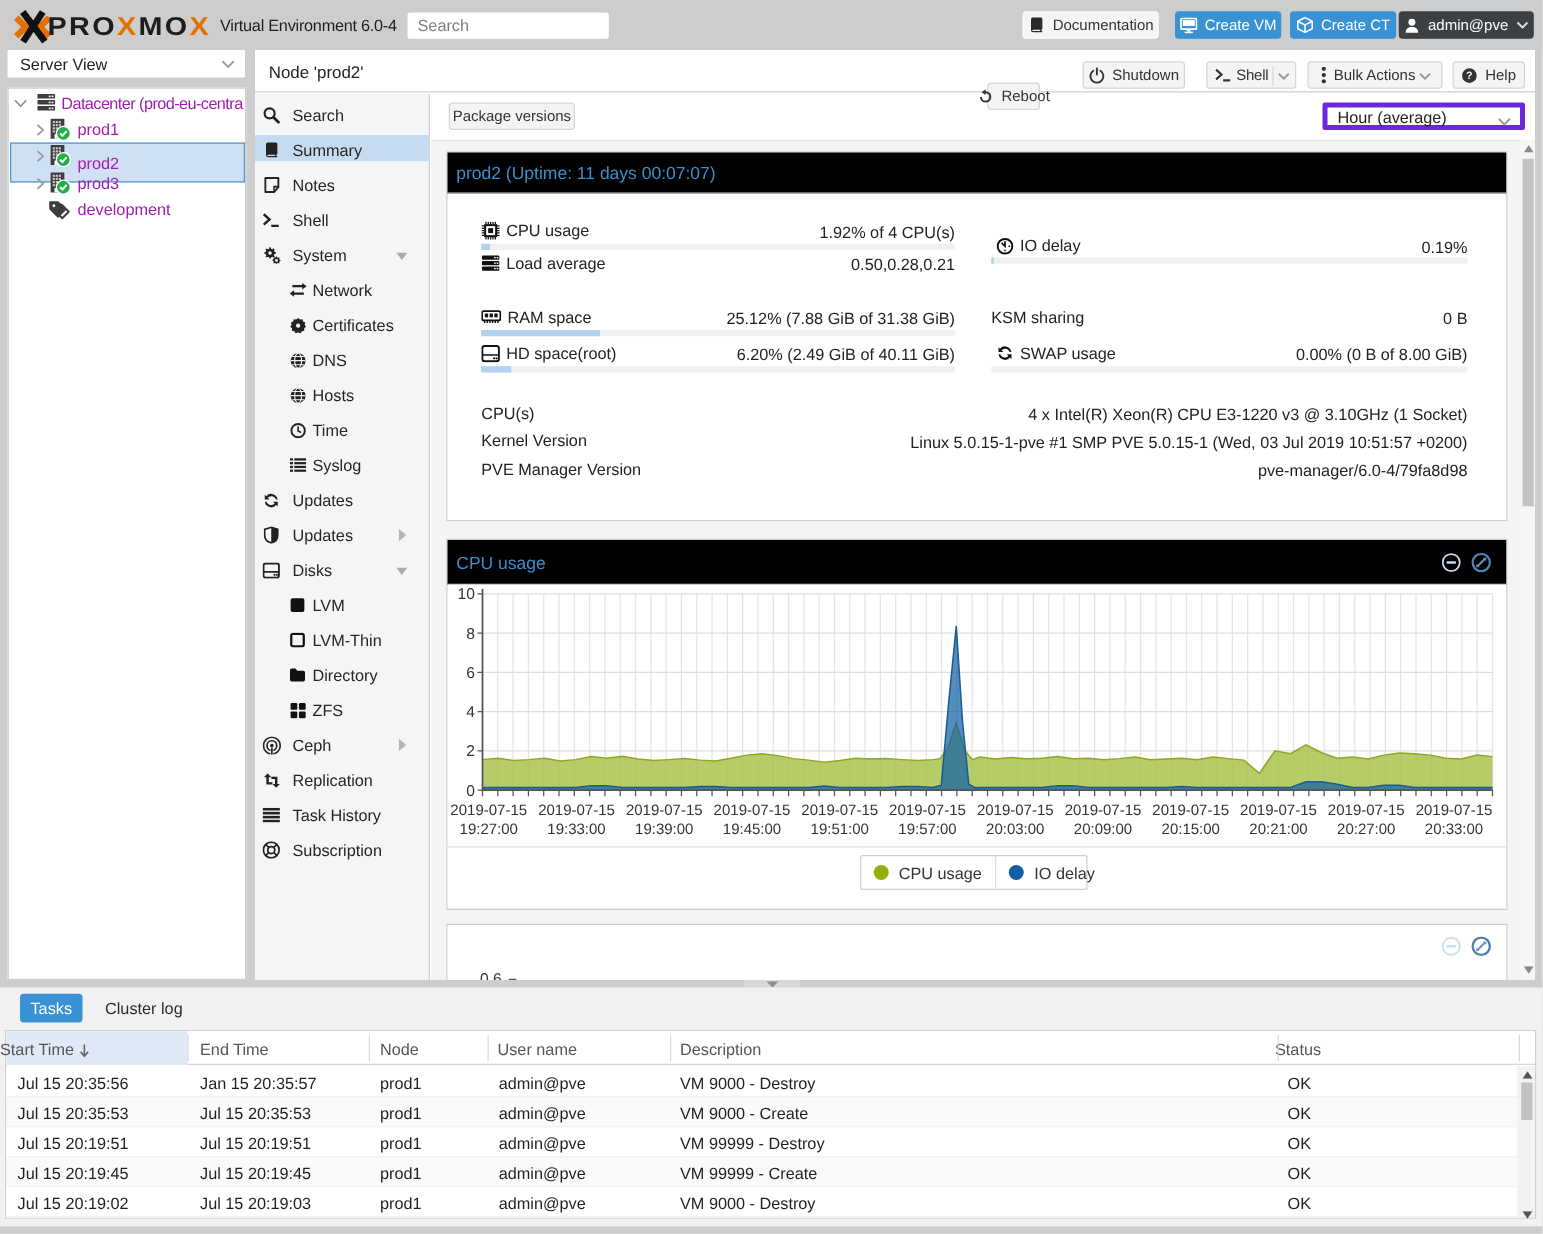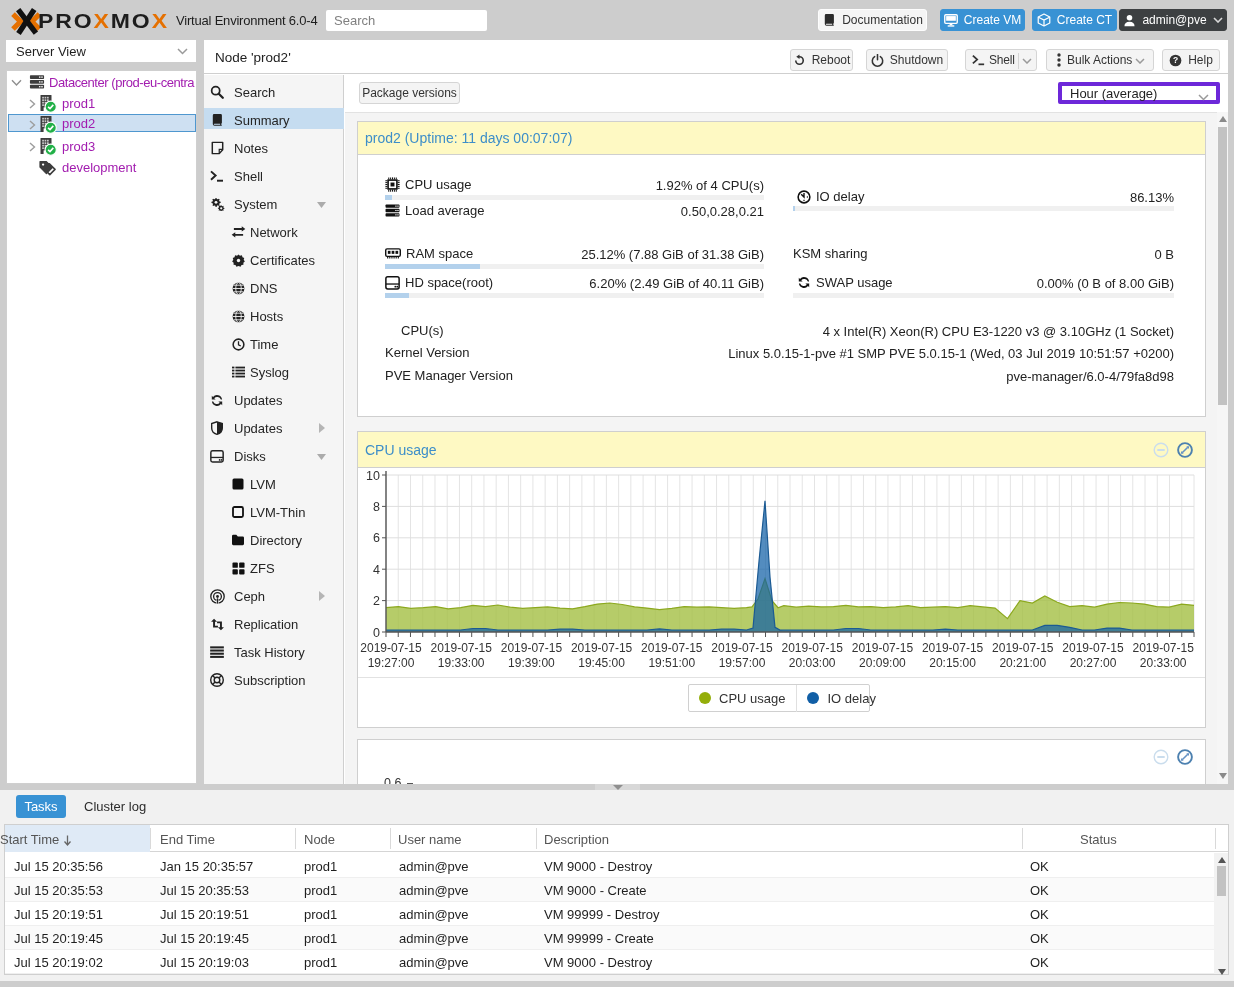--- a/index.html
+++ b/index.html
@@ -5,21 +5,21 @@
 html,body{width:1234px;height:987px;overflow:hidden}
 body{font-family:"Liberation Sans",sans-serif;font-size:13px;background:#cdcdcd;color:#222;position:relative}
 .abs{position:absolute}
 .btn{position:absolute;height:22px;border-radius:3px;display:flex;align-items:center;justify-content:center;font-size:12px;gap:6px;white-space:nowrap}
 .btn svg{flex:none}
 .btn-light{background:#f4f4f4;border:1px solid #d5d5d5;color:#333}
 .btn-blue{background:#3892d4;border:1px solid #3892d4;color:#fff}
 .hdrbtn{top:9px}
 svg{display:block}
 .panel{position:absolute;background:#fff;border:1px solid #cfcfcf}
-.ptitle{position:absolute;left:0;right:0;top:0;background:#fef9c3;border-bottom:1px solid #cfcfcf;color:#3d8ec9;font-size:14px;display:flex;align-items:center;padding-left:7px}
+.ptitle{position:absolute;left:0;right:0;top:0;background:#000000;border-bottom:1px solid #cfcfcf;color:#3d8ec9;font-size:14px;display:flex;align-items:center;padding-left:7px}
 .navitem{position:absolute;left:0;width:100%;height:28px;display:flex;align-items:center;color:#252525}
 .navitem .ic{position:absolute;left:208px;width:18px;display:flex;justify-content:center}
 .navitem .ic2{position:absolute;left:230px;width:16px;display:flex;justify-content:center}
 .navitem .t1{position:absolute;left:234px}
 .navitem .t2{position:absolute;left:250px}
 .row{position:absolute;display:flex;align-items:center;gap:5px;white-space:nowrap}
 .rval{position:absolute;text-align:right;white-space:nowrap}
 .bar{position:absolute;height:5px;background:#f0f0f0}
 .bar i{display:block;height:100%;background:#b3d1ec}
 .treerow{position:absolute;left:1px;width:189px;height:21px;display:flex;align-items:center;color:#a21caf}
@@ -118,21 +118,21 @@
           <rect x="9" y="7.8" width="1.7" height="1.7"></rect>
 <rect x="4.2" y="10.3" width="1.7" height="1.7"></rect>
           <rect x="6.6" y="10.3" width="1.7" height="1.7"></rect>
 </g>
 <rect x="5.6" y="13.4" width="3.2" height="3.6" fill="#fff"></rect>
 <circle cx="12.7" cy="12.7" r="5.6" fill="#21b047" stroke="#fff" stroke-width="1.1"></circle>
 <path d="M10.1 12.8 L12 14.6 L15.3 10.9" stroke="#fff" stroke-width="1.6" fill="none"></path>
 </svg>
   <span class="abs" style="left:54px">prod1</span>
 </div>
-<div class="treerow" style="top:43px;background:#cee0f2;border:1px solid #4f97cf;width:188px;height:18px">
+<div class="treerow" style="top:43px;background:#cee0f2;border:1px solid #4f97cf;width:188px;height:32px">
   <svg class="abs" style="left:20px;top:5px" width="7" height="10" viewBox="0 0 7 10">
         <path d="M1 1 L5.5 5 L1 9" stroke="#9d9d9d" stroke-width="1.4" fill="none"></path>
       </svg>
   <svg class="abs" style="left:29px;top:0px" width="19" height="19" viewBox="0 0 19 19">
 <rect x="2.5" y="1" width="11" height="16" rx="0.5" fill="#3d3d3d"></rect>
 <g fill="#c9c9c9">
 <rect x="4.2" y="2.8" width="1.7" height="1.7"></rect>
           <rect x="6.6" y="2.8" width="1.7" height="1.7"></rect>
           <rect x="9" y="2.8" width="1.7" height="1.7"></rect>
 <rect x="4.2" y="5.3" width="1.7" height="1.7"></rect>
@@ -183,21 +183,21 @@
   </svg>
   <span class="abs" style="left:54px">development</span>
 </div>
 
 </div>
 
 <div class="abs" style="left:204px;top:40px;width:1024px;height:744px;background:#fff"></div>
 <div class="abs" style="left:204px;top:40px;width:1024px;height:34px;border-bottom:1px solid #cfcfcf;background:#fff"></div>
 <div class="abs" style="left:215px;top:50px;font-size:13.5px;color:#222">Node 'prod2'</div>
 
-<div class="btn btn-light" style="left:790px;top:49px;width:63px">
+<div class="btn btn-light" style="left:790px;top:66px;width:42px">
 <svg width="13" height="13" viewBox="0 0 16 16">
       <path d="M13.6 8 A5.6 5.6 0 1 1 8 2.4 L8 0.6 L12 3.4 L8 6.2 L8 4.4 A3.6 3.6 0 1 0 11.6 8 Z" fill="#333" transform="scale(-1,1) translate(-16,0)"></path>
     </svg>
 Reboot</div>
 <div class="btn btn-light" style="left:866px;top:49px;width:82px">
 <svg width="13" height="13" viewBox="0 0 16 16">
       <path d="M4.5 3.2 A6.4 6.4 0 1 0 11.5 3.2" fill="none" stroke="#333" stroke-width="1.9" stroke-linecap="round"></path>
       <line x1="8" y1="0.6" x2="8" y2="7" stroke="#333" stroke-width="1.9" stroke-linecap="round"></line>
     </svg>
 Shutdown</div>
@@ -584,41 +584,41 @@
 
 <div class="row" style="left:797px;top:188px;height:17px">
 <svg width="14" height="14" viewBox="0 0 16 16">
       <circle cx="8" cy="8" r="6.7" fill="none" stroke="#111" stroke-width="1.8"></circle>
       <path d="M8 3.4 L8 8 L4.8 4.8" stroke="#111" stroke-width="1.6" fill="none"></path>
       <line x1="11.2" y1="8" x2="12.6" y2="8" stroke="#111" stroke-width="1.4"></line>
       <line x1="8" y1="11.2" x2="8" y2="12.6" stroke="#111" stroke-width="1.4"></line>
     </svg>
 <span>IO delay</span>
   </div>
-<div class="rval" style="left:910px;top:190px;width:264px">86.13%</div>
+<div class="rval" style="left:910px;top:190px;width:264px">0.19%</div>
 <div class="bar" style="left:793px;top:206px;width:381px">
     <i style="width:2px"></i>
   </div>
 <div class="row" style="left:793px;top:245px;height:17px">
     <span>KSM sharing</span>
   </div>
 <div class="rval" style="left:910px;top:247px;width:264px">0 B</div>
 <div class="row" style="left:797px;top:274px;height:17px">
 <svg width="14" height="13" viewBox="0 0 16 15">
       <path d="M13.9 6.4 A6 6 0 0 0 3.4 3.4 L2 2 L2 6.4 L6.4 6.4 L4.8 4.8 A4.6 4.6 0 0 1 12.4 6.4 Z" fill="#111"></path>
       <path d="M2.1 8.6 A6 6 0 0 0 12.6 11.6 L14 13 L14 8.6 L9.6 8.6 L11.2 10.2 A4.6 4.6 0 0 1 3.6 8.6 Z" fill="#111"></path>
     </svg>
 <span>SWAP usage</span>
   </div>
 <div class="rval" style="left:910px;top:276px;width:264px">0.00% (0 B of 8.00 GiB)</div>
 <div class="bar" style="left:793px;top:293px;width:381px">
     <i style="width:0"></i>
   </div>
 
-<div class="row" style="left:401px;top:322px;height:17px">
+<div class="row" style="left:385px;top:322px;height:17px">
     <span>CPU(s)</span>
   </div>
 <div class="rval" style="left:500px;top:324px;width:674px">4 x Intel(R) Xeon(R) CPU E3-1220 v3 @ 3.10GHz (1 Socket)</div>
 <div class="row" style="left:385px;top:344px;height:17px">
     <span>Kernel Version</span>
   </div>
 <div class="rval" style="left:500px;top:346px;width:674px">Linux 5.0.15-1-pve #1 SMP PVE 5.0.15-1 (Wed, 03 Jul 2019 10:51:57 +0200)</div>
 <div class="row" style="left:385px;top:367px;height:17px">
     <span>PVE Manager Version</span>
   </div>
@@ -869,21 +869,21 @@
 
 <div class="abs" style="left:5px;top:825px;width:1223px;height:27px;background:#fff;border-bottom:1px solid #d5d5d5"></div>
 <div class="abs" style="left:5px;top:825px;width:145px;height:27px;background:#dfeaf6"></div>
 <div class="ghead" style="left:0;top:832px">Start Time <svg style="display:inline;vertical-align:-2px" width="9" height="11" viewBox="0 0 9 11">
       <path d="M4.5 0.5 L4.5 9 M1.5 6.5 L4.5 10 L7.5 6.5" stroke="#666" stroke-width="1.3" fill="none"></path>
     </svg></div>
 <div class="ghead" style="left:160px;top:832px">End Time</div>
 <div class="ghead" style="left:304px;top:832px">Node</div>
 <div class="ghead" style="left:398px;top:832px">User name</div>
 <div class="ghead" style="left:544px;top:832px">Description</div>
-<div class="ghead" style="left:1080px;top:832px">Status</div>
+<div class="ghead" style="left:1020px;top:832px">Status</div>
 <div class="abs" style="left:150px;top:828px;width:1px;height:21px;background:#d9d9d9"></div>
 <div class="abs" style="left:295px;top:828px;width:1px;height:21px;background:#d9d9d9"></div>
 <div class="abs" style="left:390px;top:828px;width:1px;height:21px;background:#d9d9d9"></div>
 <div class="abs" style="left:536px;top:828px;width:1px;height:21px;background:#d9d9d9"></div>
 <div class="abs" style="left:1022px;top:828px;width:1px;height:21px;background:#d9d9d9"></div>
 <div class="abs" style="left:1215px;top:828px;width:1px;height:21px;background:#d9d9d9"></div>
 <div class="abs" style="left:5px;top:854px;width:1210px;height:24px;background:#fff;border-bottom:1px solid #efefef"></div>
 <div class="gcell" style="left:14px;top:859px">Jul 15 20:35:56</div>
 <div class="gcell" style="left:160px;top:859px">Jan 15 20:35:57</div>
 <div class="gcell" style="left:304px;top:859px">prod1</div>

